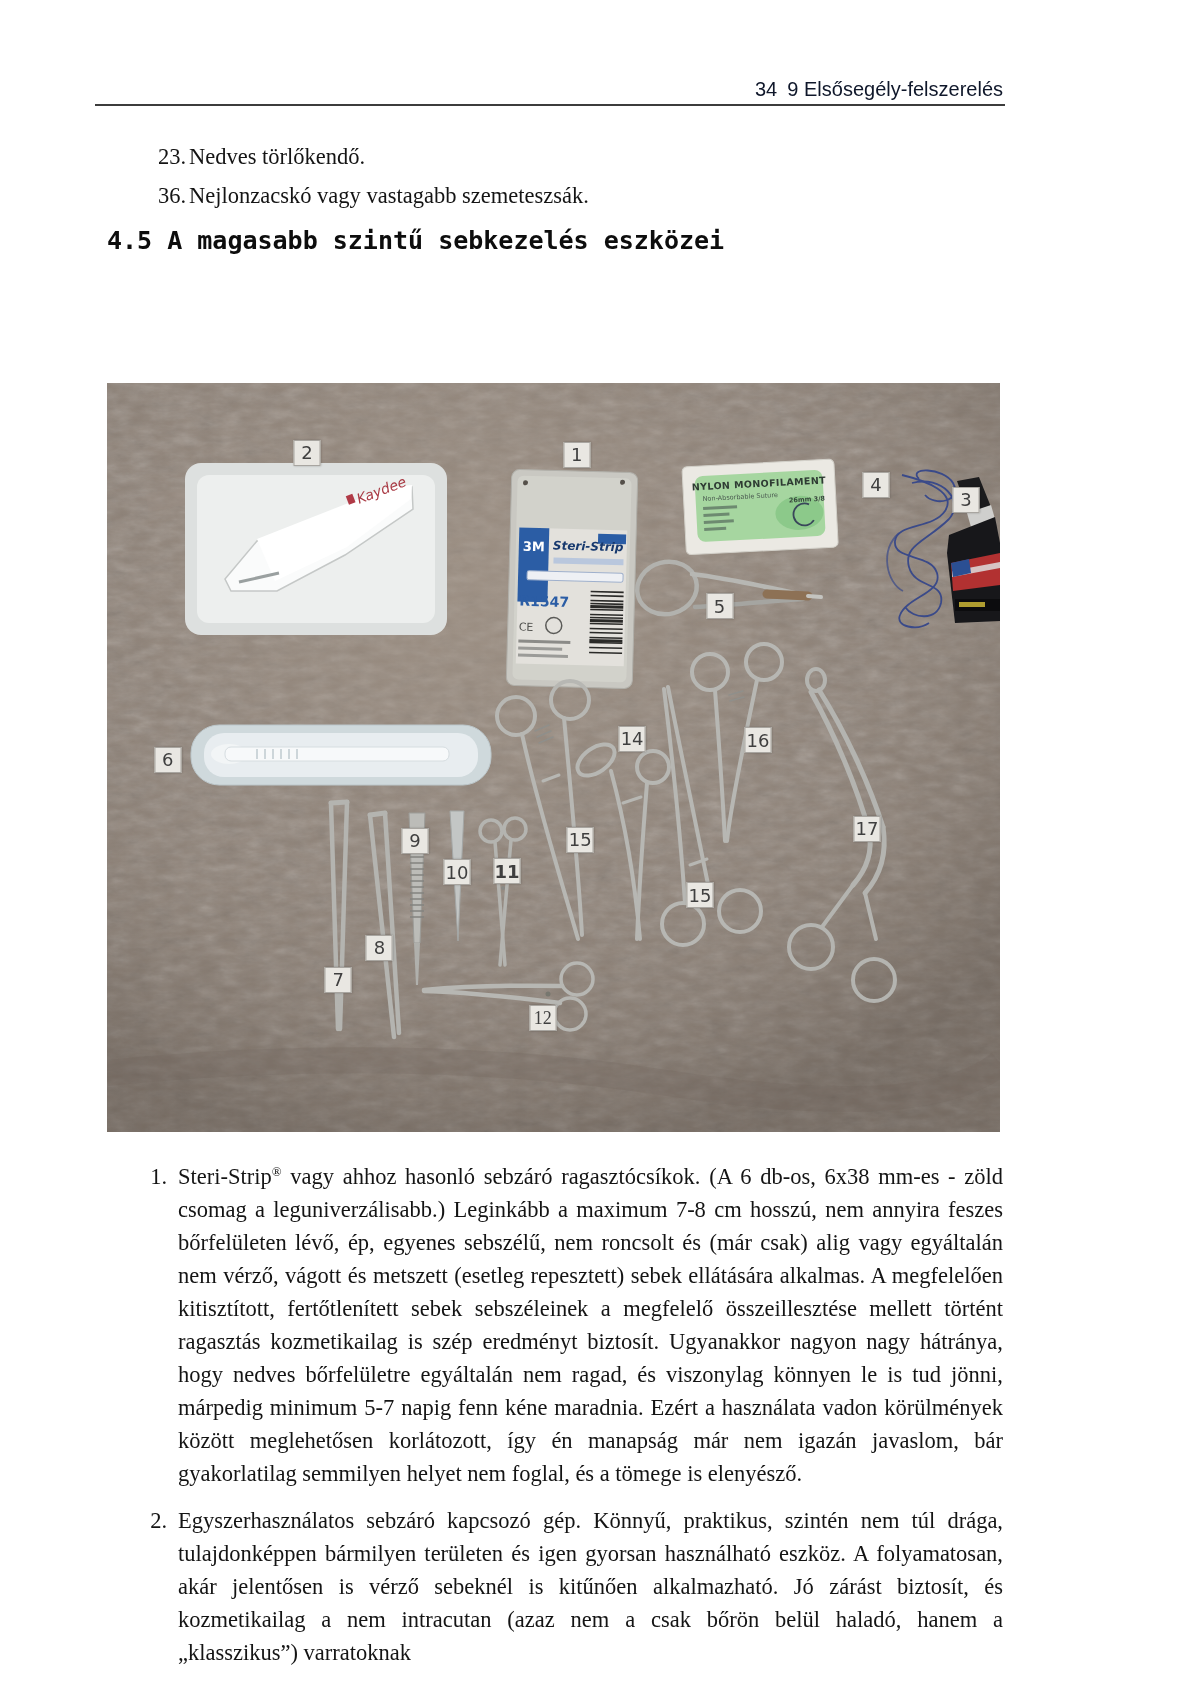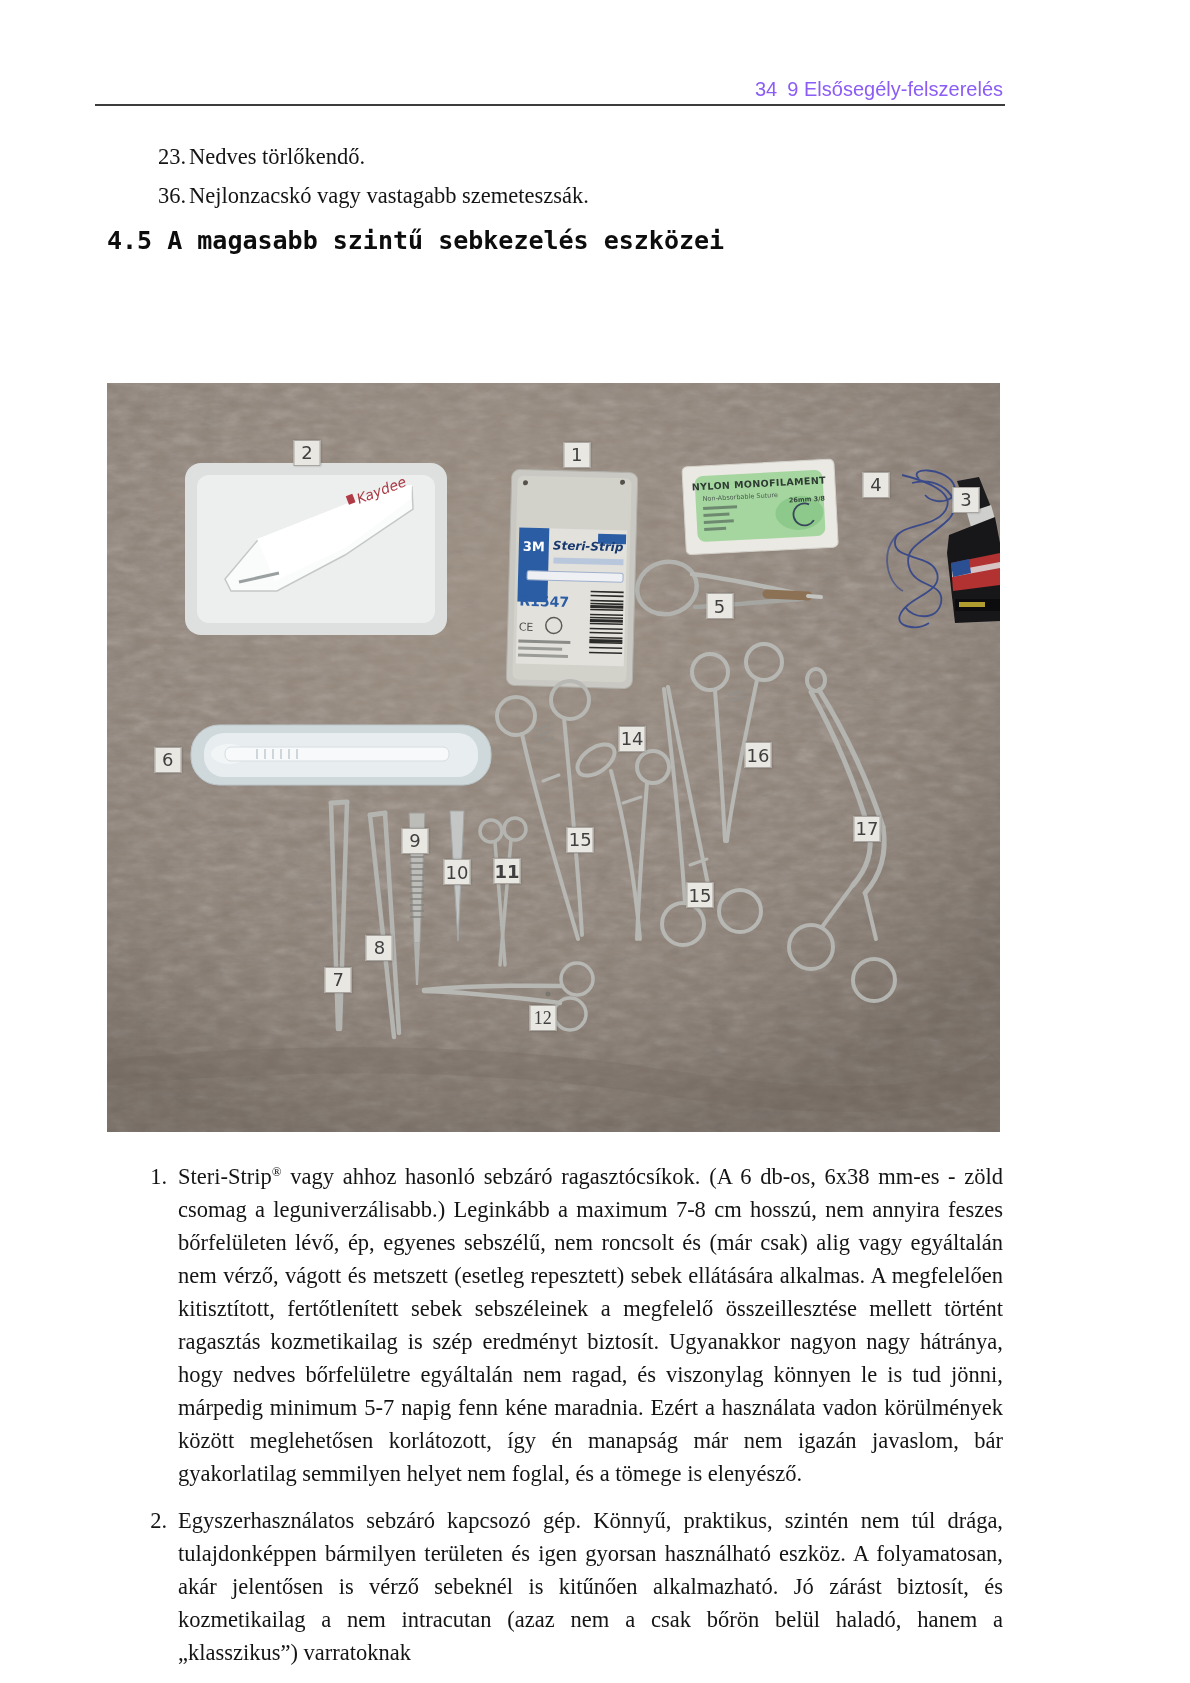--- a/index.html
+++ b/index.html
@@ -2,21 +2,21 @@
 <html><head>
 <meta charset="utf-8">
 <style>
   html,body{margin:0;padding:0;}
   body{width:1190px;height:1683px;background:#ffffff;position:relative;
        font-family:"Liberation Serif",serif;color:#141414;}
   .page{position:absolute;inset:0;overflow:hidden;}
 
   
   .pagehead{position:absolute;left:107px;top:78px;width:896px;height:26px;
-            font-family:"Liberation Sans",sans-serif;font-size:20px;color:#8b5cf6;}
+            font-family:"Liberation Sans",sans-serif;font-size:20px;color:#0f172a;}
   .pagehead .pagenum{position:absolute;left:648px;top:0;}
   .pagehead .chapter{position:absolute;right:0;top:0;}
   .rule{position:absolute;left:95px;top:104px;width:910px;border-top:2px solid #3c3c3c;}
 
   
   .toplist{position:absolute;left:107px;top:129px;width:896px;list-style:none;margin:11px;padding:0;
            font-size:22.5px;line-height:33px;}
   .toplist li{position:relative;padding-left:71px;margin-bottom:6px;}
   .toplist .n{position:absolute;left:8px;width:60px;text-align:right;}
 
@@ -265,21 +265,21 @@
         <div class="marker" style="left: 6.8%; top: 50.3%;">6</div>
         <div class="marker" style="left: 25.9%; top: 79.7%;">7</div>
         <div class="marker" style="left: 30.5%; top: 75.4%;">8</div>
         <div class="marker" style="left: 34.5%; top: 61.1%;">9</div>
         <div class="marker" style="left: 39.2%; top: 65.3%;">10</div>
         <div class="marker" style="left: 44.8%; top: 65.2%; font-weight: bold;">11</div>
         <div class="marker" style="left: 48.8%; top: 84.8%; font-family: Liberation Serif, serif;">12</div>
         <div class="marker" style="left: 53%; top: 61%;">15</div>
         <div class="marker" style="left: 58.8%; top: 47.5%;">14</div>
         <div class="marker" style="left: 66.4%; top: 68.4%;">15</div>
-        <div class="marker" style="left: 72.9%; top: 47.7%; margin-top: 15px;">16</div>
+        <div class="marker" style="left: 72.9%; top: 47.7%;">16</div>
         <div class="marker" style="left: 85.1%; top: 59.5%;">17</div>
       </div>
   </div>
 
   <ol class="mainlist">
     <li>
       <span class="n">1.</span>
       <div class="body"><span>Steri-Strip</span><sup>®</sup><span> vagy ahhoz hasonló sebzáró ragasztócsíkok. (A 6 db-os, 6x38 mm-es - zöld csomag a leguniverzálisabb.) Leginkább a maximum 7-8 cm hosszú, nem annyira feszes bőrfelületen lévő, ép, egyenes sebszélű, nem roncsolt és (már csak) alig vagy egyáltalán nem vérző, vágott és metszett (esetleg repesztett) sebek ellátására alkalmas. A megfelelően kitisztított, fertőtlenített sebek sebszéleinek a megfelelő összeillesztése mellett történt ragasztás kozmetikailag is szép eredményt biztosít. Ugyanakkor nagyon nagy hátránya, hogy nedves bőrfelületre egyáltalán nem ragad, és viszonylag könnyen le is tud jönni, márpedig minimum 5-7 napig fenn kéne maradnia. Ezért a használata vadon körülmények között meglehetősen korlátozott, így én manapság már nem igazán javaslom, bár gyakorlatilag semmilyen helyet nem foglal, és a tömege is elenyésző.</span></div>
     </li>
     <li>

